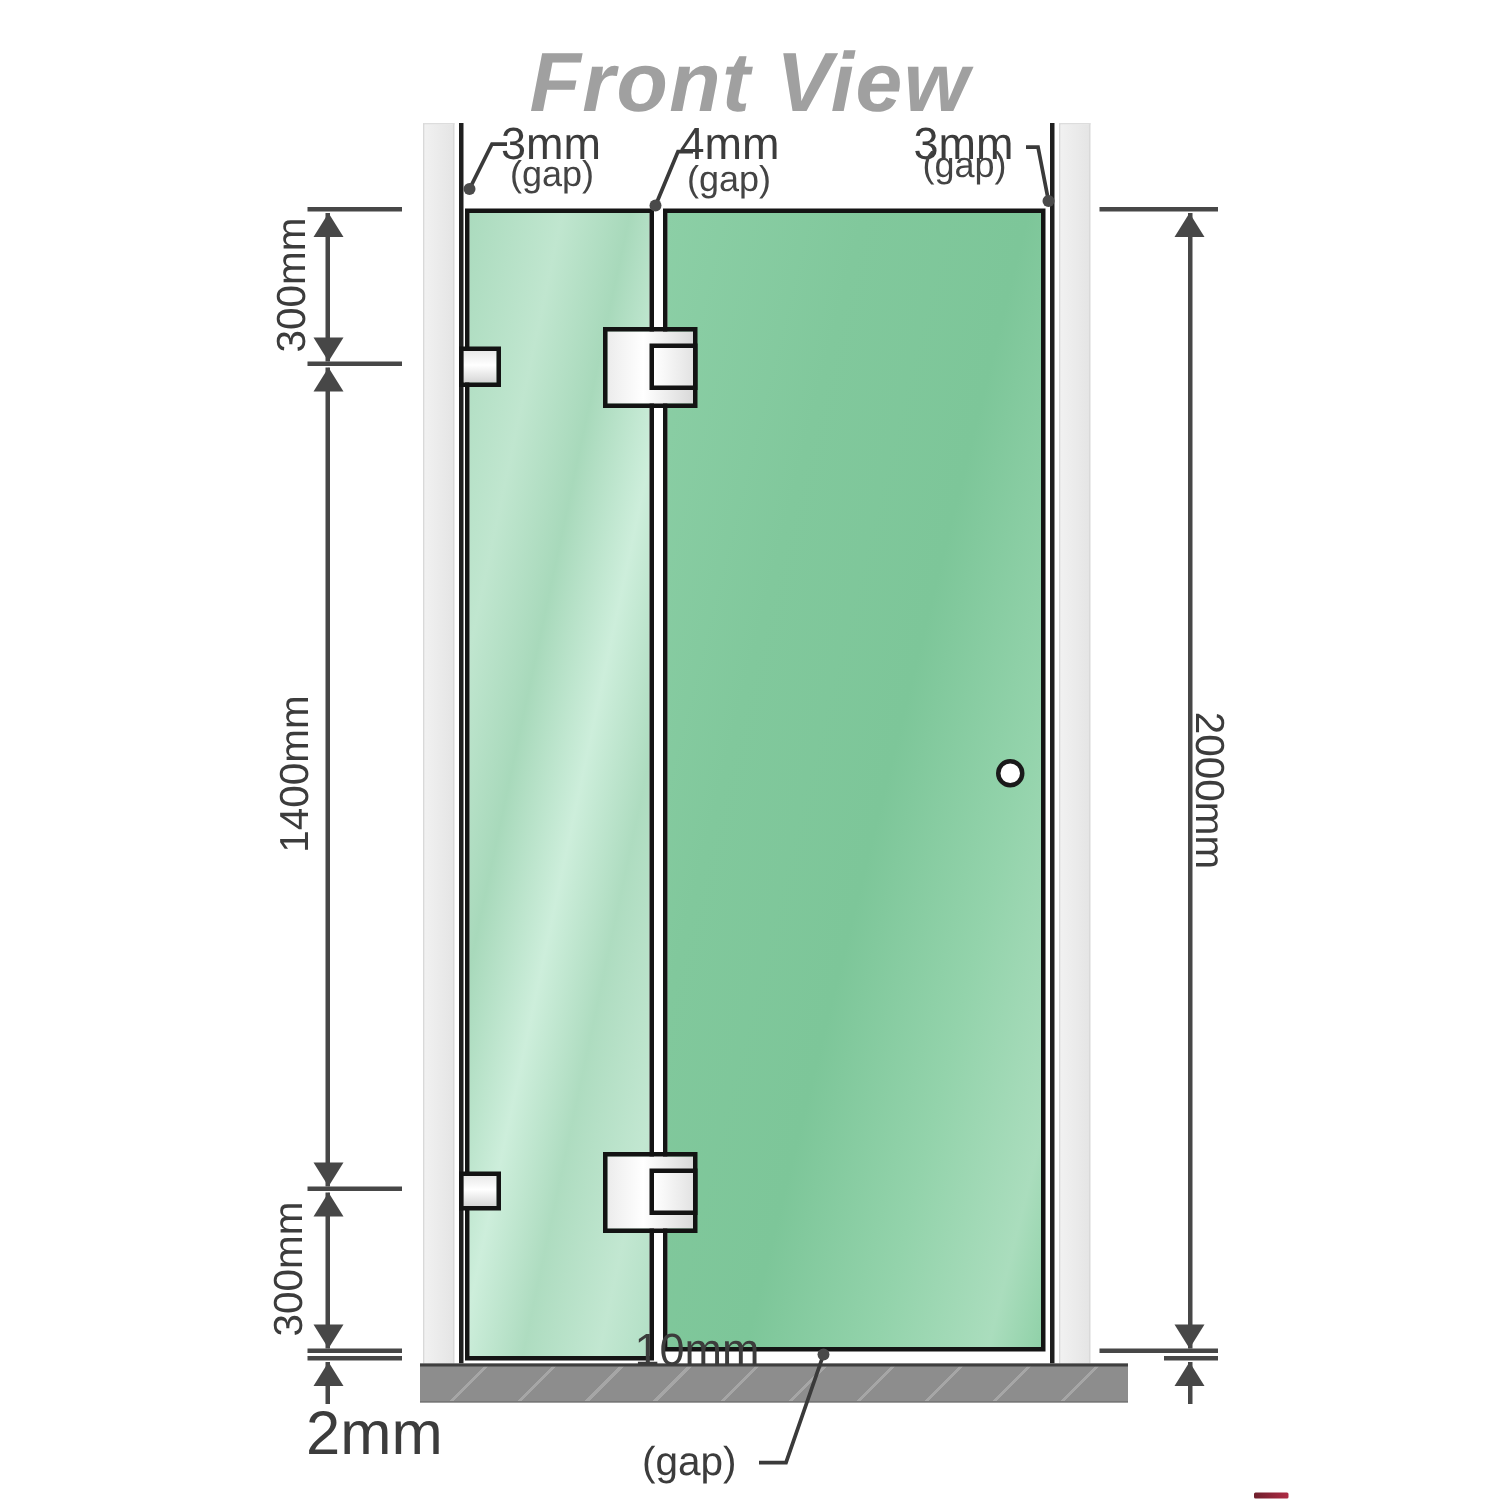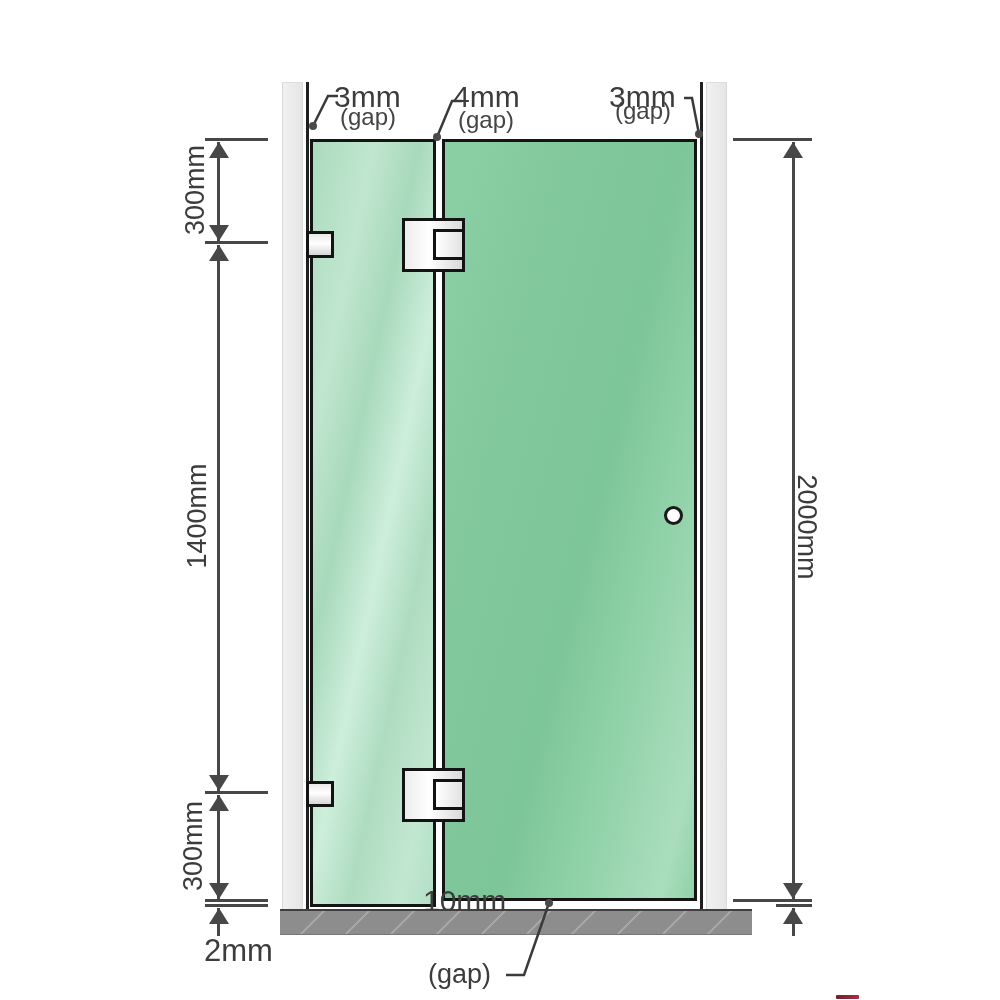--- a/index.html
+++ b/index.html
@@ -55,20 +55,21 @@
   .leaders{position:absolute;left:0;top:0;width:1000px;height:1000px;pointer-events:none}
 
   .logo-sliver{position:absolute;left:836px;top:995px;width:23px;height:4px;
                background:linear-gradient(to right,#5f0715,#a61430);border-radius:1px;opacity:.9}
 </style>
 </head>
 <body>
 
 <div class="stage">
 
+  <div class="title">Front View</div>
 
   <div class="wall" style="left:282px"></div>
   <div class="wall-line" style="left:306px"></div>
   <div class="wall-line" style="left:700px"></div>
   <div class="wall" style="left:706px"></div>
 
   <div class="floor"></div>
 
   <div class="glass fixed"></div>
   <div class="glass door"></div>
@@ -96,21 +97,21 @@
   <div class="arr down" style="left:209px;top:225px"></div>
   <div class="arr up" style="left:209px;top:245px"></div>
   <div class="arr down" style="left:209px;top:775px"></div>
   <div class="arr up" style="left:209px;top:795px"></div>
   <div class="arr down" style="left:209px;top:883px"></div>
   <div class="arr up" style="left:209px;top:908px"></div>
 
   <div class="vlbl" style="left:195px;top:190px">300mm</div>
   <div class="vlbl" style="left:197px;top:516px">1400mm</div>
   <div class="vlbl" style="left:193px;top:846px">300mm</div>
-  <div class="lbl" style="left:204px;top:935px;font-size:31px">2mm</div>
+  <div class="lbl" style="left:204px;top:935px;font-size:41px">2mm</div>
 
   <div class="tick" style="left:733px;top:138px;width:79px"></div>
   <div class="tick" style="left:733px;top:899px;width:79px"></div>
   <div class="tick" style="left:776px;top:904px;width:36px"></div>
 
   <div class="stem" style="left:792px;top:142px;height:757px"></div>
   <div class="stem" style="left:792px;top:908px;height:28px"></div>
 
   <div class="arr up" style="left:783px;top:142px"></div>
   <div class="arr down" style="left:783px;top:883px"></div>

